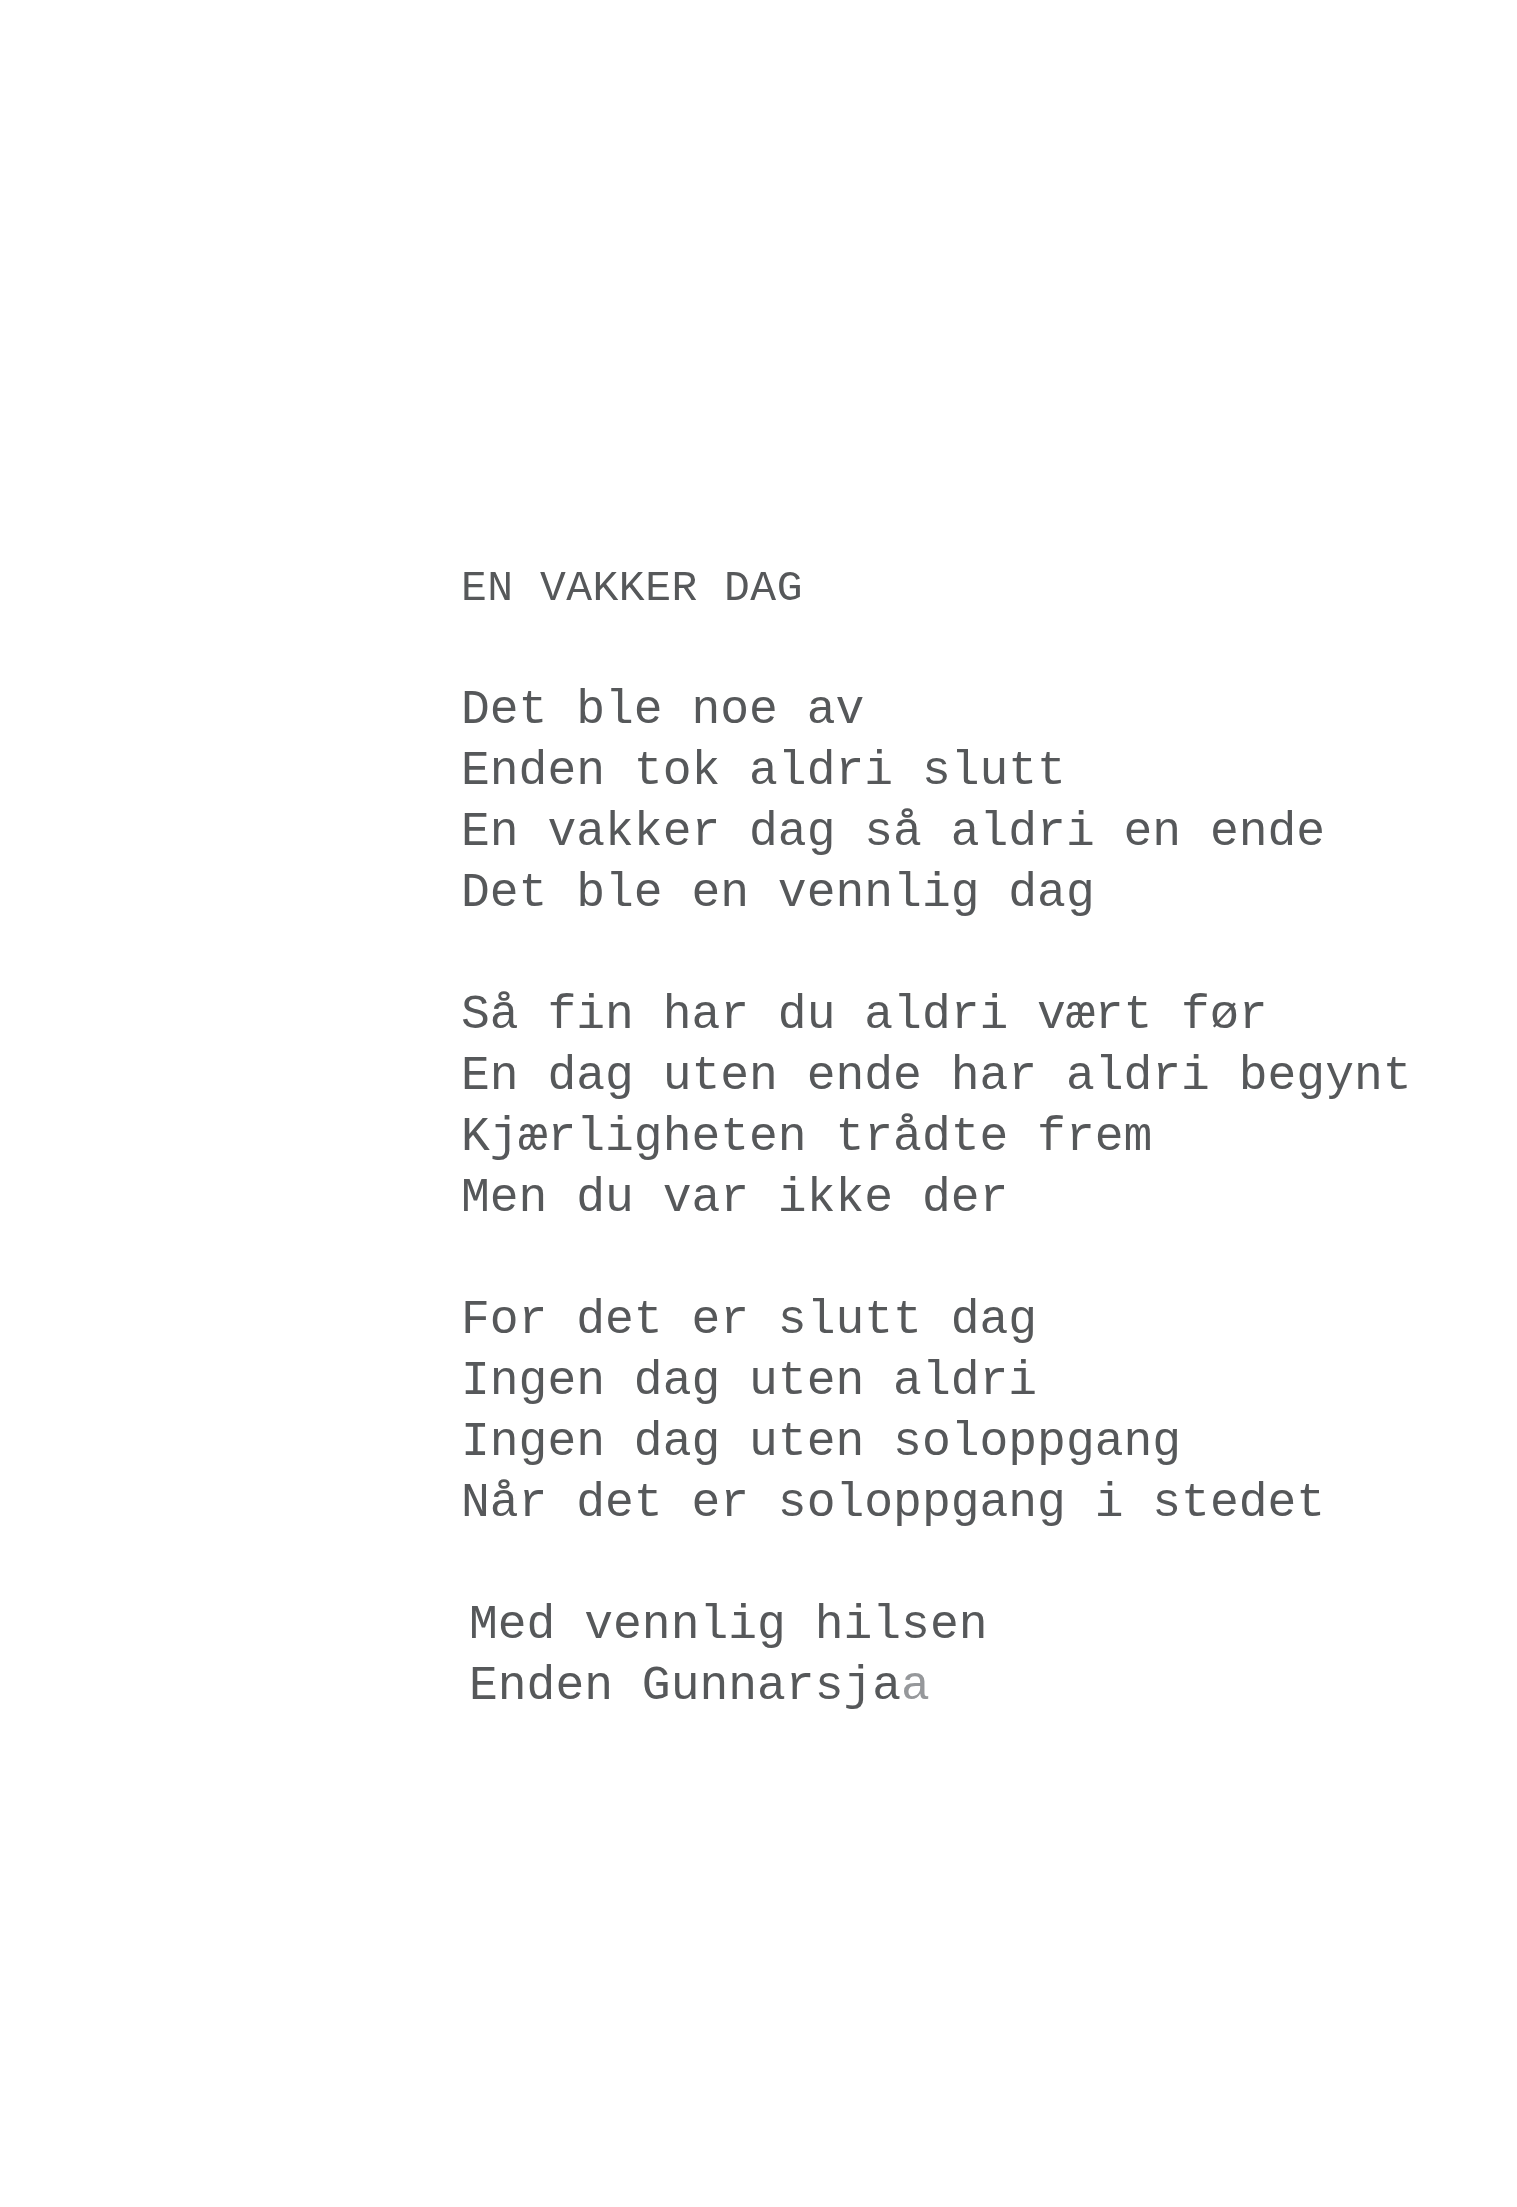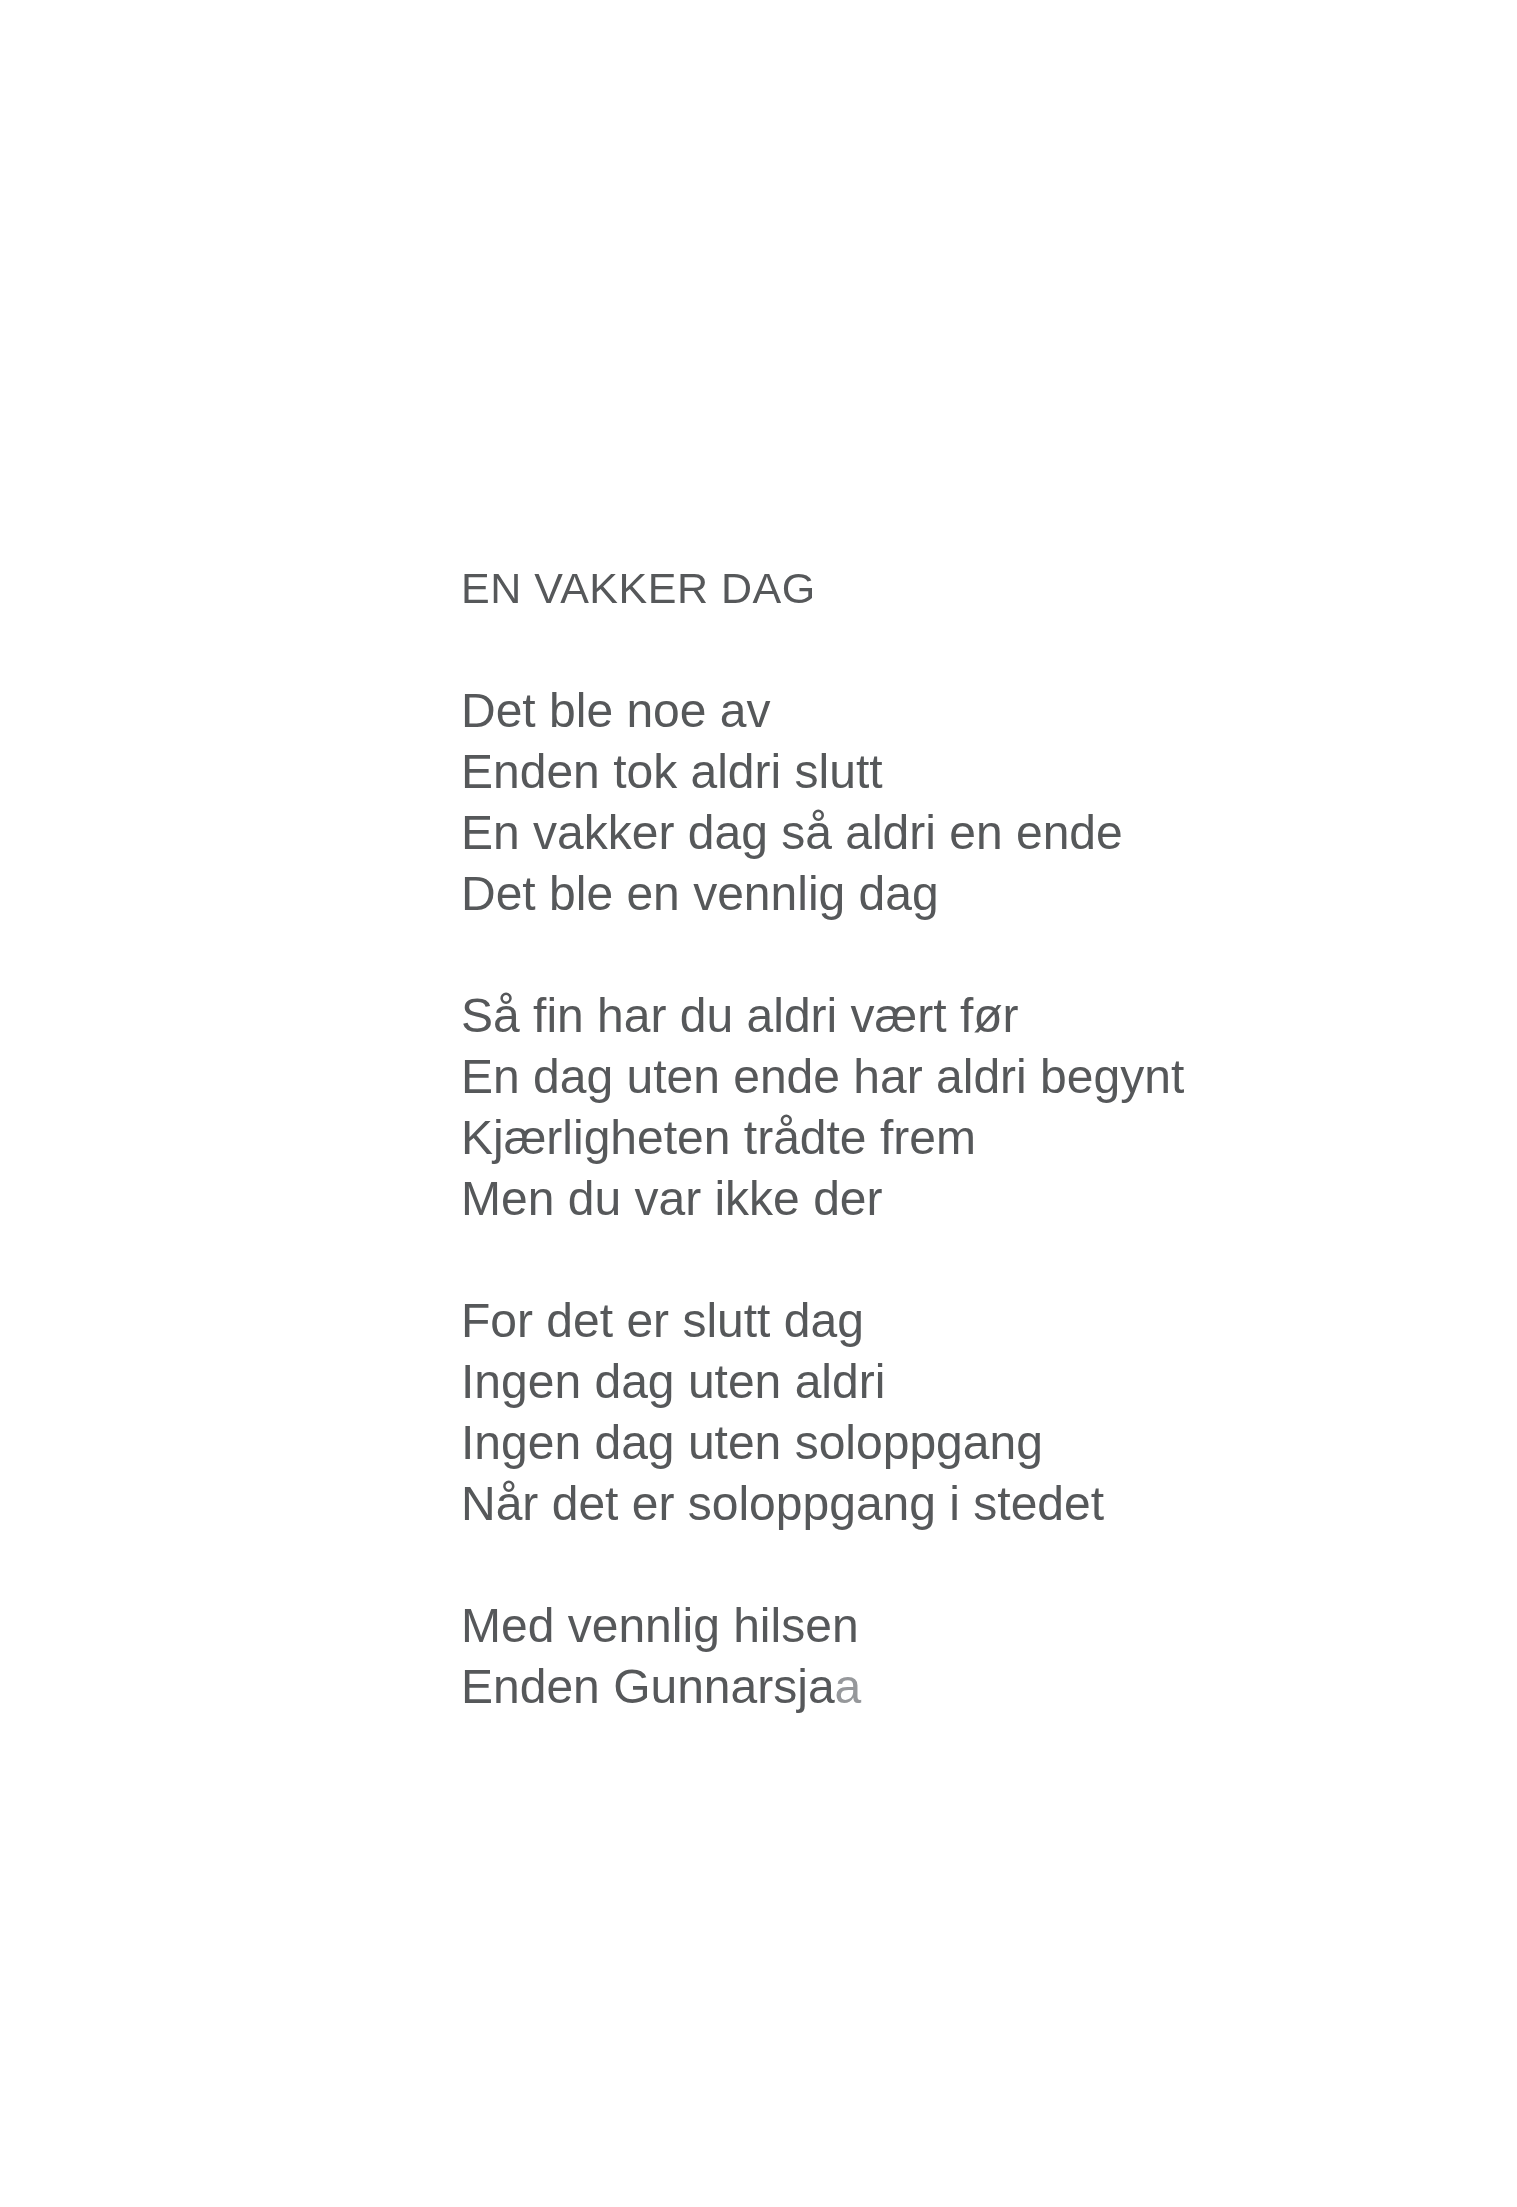--- a/index.html
+++ b/index.html
@@ -6,21 +6,21 @@
     margin: 0;
     padding: 0;
     background: #ffffff;
   }
   .page {
     position: relative;
     width: 1517px;
     height: 2207px;
     background: #ffffff;
     overflow: hidden;
-    font-family: Liberation Sans, sans-serif;
+    font-family: Liberation Mono, monospace;
   }
   .poem-block {
     position: absolute;
     left: 461px;
     top: 558px;
     color: #56585A;
   }
   .poem-title {
     font-size: 43px;
     line-height: 61px;
@@ -32,21 +32,21 @@
   .stanza {
     margin: 0 0 61px 0;
   }
   .poem-line {
     font-size: 48px;
     line-height: 61px;
     font-weight: 400;
     white-space: pre;
   }
   .signature {
-    margin: 0;
+    margin: 8px;
   }
   .faded-char {
     color: #96989B;
   }
 </style>
 </head>
 <body>
 
 <div class="page">
   <div class="poem-block">

